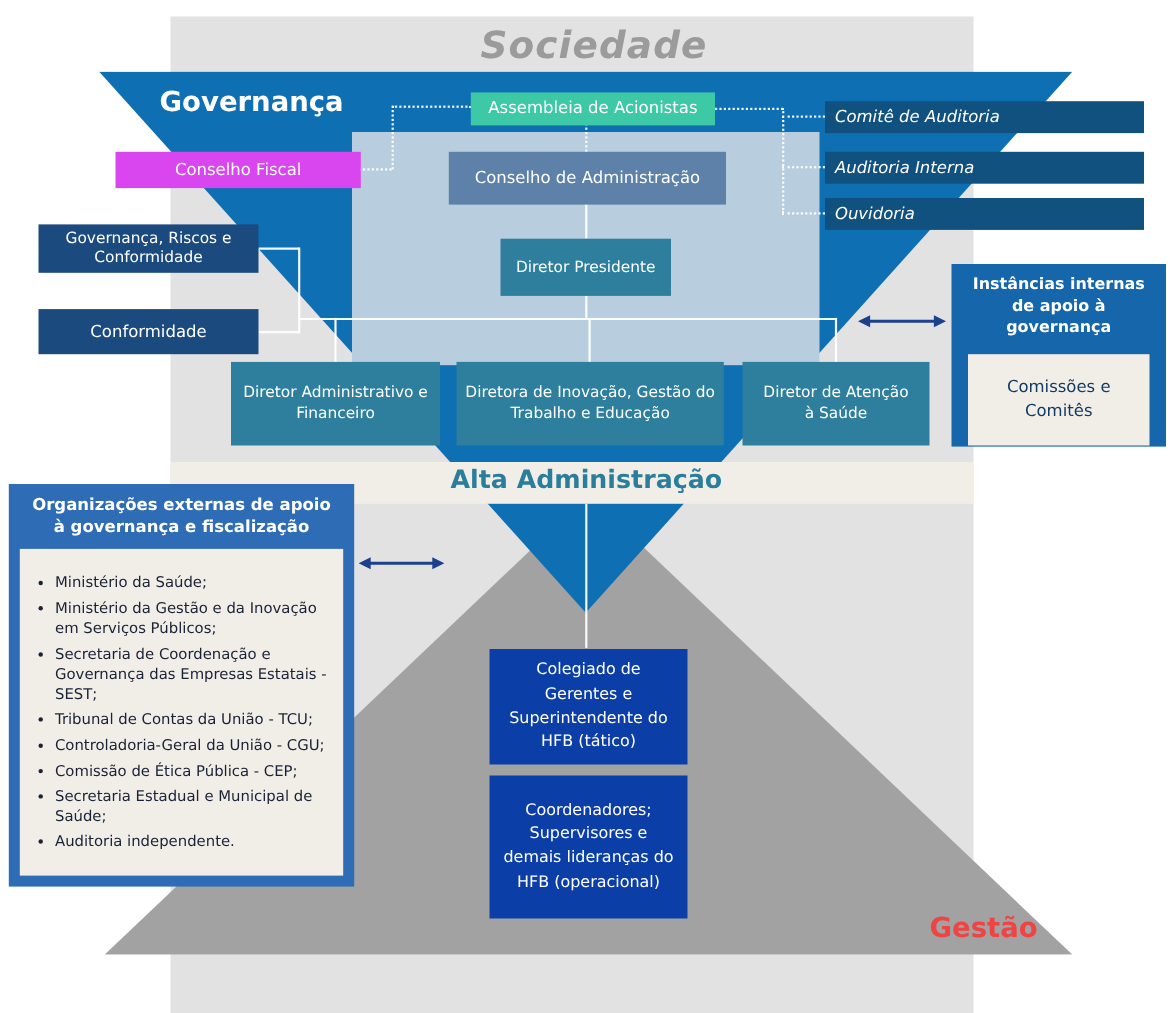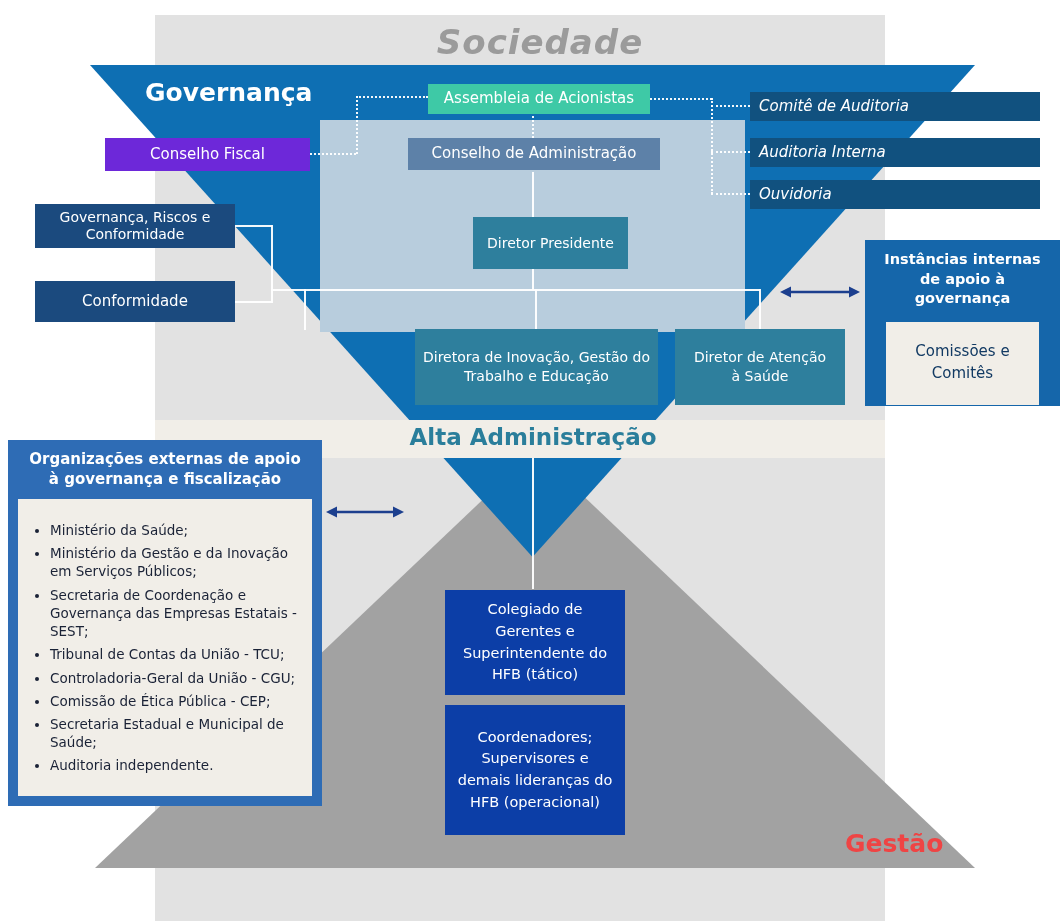--- a/index.html
+++ b/index.html
@@ -34,36 +34,36 @@
   .box{position:absolute;display:flex;align-items:center;justify-content:center;text-align:center;
        color:#fff;z-index:5;box-sizing:border-box;line-height:1.3;}
 
   .assembleia{left:428px;top:84px;width:222px;height:30px;background:#3ec9a6;font-size:15px;}
   .comite{left:750px;top:92px;width:290px;height:29px;background:#11517f;font-style:italic;
           justify-content:flex-start;padding-left:9px;font-size:15px;text-align:left;}
   .auditoria{left:750px;top:138px;width:290px;height:29px;background:#11517f;font-style:italic;
           justify-content:flex-start;padding-left:9px;font-size:15px;text-align:left;}
   .ouvidoria{left:750px;top:180px;width:290px;height:29px;background:#11517f;font-style:italic;
           justify-content:flex-start;padding-left:9px;font-size:15px;text-align:left;}
-  .conselho-fiscal{left:105px;top:138px;width:205px;height:33px;background:#6d28d9;font-size:15px;text-align:center;}
-  .conselho-adm{left:408px;top:138px;width:252px;height:32px;background:#5d81a8;font-size:15px;}
+  .conselho-fiscal{left:105px;top:138px;width:223px;height:33px;background:#d946ef;font-size:15px;text-align:center;}
+  .conselho-adm{left:408px;top:138px;width:252px;height:48px;background:#5d81a8;font-size:15px;}
   .gov-riscos{left:35px;top:204px;width:200px;height:44px;background:#1b4a7e;font-size:14px;line-height:1.25;}
   .corregedoria{left:35px;top:281px;width:200px;height:41px;background:#1b4a7e;font-size:15px;}
-  .presidente{left:473px;top:217px;width:155px;height:52px;background:#2e7f9d;font-size:14px;padding:0 12px;}
+  .presidente{left:455px;top:217px;width:155px;height:52px;background:#2e7f9d;font-size:14px;padding:0 12px;}
   .dir-adm{left:210px;top:329px;width:190px;height:76px;background:#2e7f9d;font-size:14px;padding:0 8px;line-height:1.35;}
   .dir-inov{left:415px;top:329px;width:243px;height:76px;background:#2e7f9d;font-size:14px;padding:0 8px;line-height:1.35;}
   .dir-aten{left:675px;top:329px;width:170px;height:76px;background:#2e7f9d;font-size:14px;padding:0 14px;line-height:1.35;}
   .colegiado{left:445px;top:590px;width:180px;height:105px;background:#0c3ea7;font-size:14.5px;padding:0 10px;line-height:1.5;}
   .coorden{left:445px;top:705px;width:180px;height:130px;background:#0c3ea7;font-size:14.5px;padding:0 12px;line-height:1.5;}
 
   
   .panel-right{position:absolute;left:865px;top:240px;width:195px;height:166px;background:#1566aa;
                z-index:5;box-sizing:border-box;padding-top:10px;}
   .panel-right-title{color:#fff;font-size:14.5px;font-weight:700;text-align:center;line-height:1.35;padding:0 12px;}
-  .panel-right-body{margin:13px auto 0;width:153px;height:83px;background:#f1eee8;color:#123a63;
+  .panel-right-body{margin:13px auto 0;width:165px;height:83px;background:#f1eee8;color:#123a63;
                     display:flex;align-items:center;justify-content:center;text-align:center;
                     font-size:15px;line-height:1.45;padding:0 22px;box-sizing:border-box;}
 
   
   .panel-left{position:absolute;left:8px;top:440px;width:314px;height:366px;background:#2e6cb5;
               z-index:5;box-sizing:border-box;display:flex;flex-direction:column;padding:8px 10px 10px;}
   .panel-left-title{color:#fff;font-size:15px;font-weight:600;text-align:center;line-height:1.3;padding:2px 4px 10px;}
   .panel-left-body{flex:1;background:#f1eee8;overflow:hidden;}
   .panel-left-body ul{margin:0;padding:22px 12px 10px 32px;list-style:disc outside;}
   .panel-left-body li{color:#1a2236;font-size:13.5px;line-height:1.35;margin-bottom:5px;}
@@ -109,20 +109,21 @@
 
   <div class="box assembleia">Assembleia de Acionistas</div>
   <div class="box comite">Comitê de Auditoria</div>
   <div class="box auditoria">Auditoria Interna</div>
   <div class="box ouvidoria">Ouvidoria</div>
   <div class="box conselho-fiscal">Conselho Fiscal</div>
   <div class="box conselho-adm">Conselho de Administração</div>
   <div class="box gov-riscos">Governança, Riscos e Conformidade</div>
   <div class="box corregedoria">Conformidade</div>
   <div class="box presidente">Diretor Presidente</div>
+  <div class="box dir-adm">Diretor Administrativo e Financeiro</div>
   <div class="box dir-inov">Diretora de Inovação, Gestão do Trabalho e Educação</div>
   <div class="box dir-aten">Diretor de Atenção à Saúde</div>
 
   <div class="box colegiado">Colegiado de Gerentes e Superintendente do HFB (tático)</div>
   <div class="box coorden">Coordenadores; Supervisores e demais lideranças do HFB (operacional)</div>
 
   <div class="panel-right">
     <div class="panel-right-title">Instâncias internas de apoio à governança</div>
     <div class="panel-right-body">Comissões e Comitês</div>
   </div>

